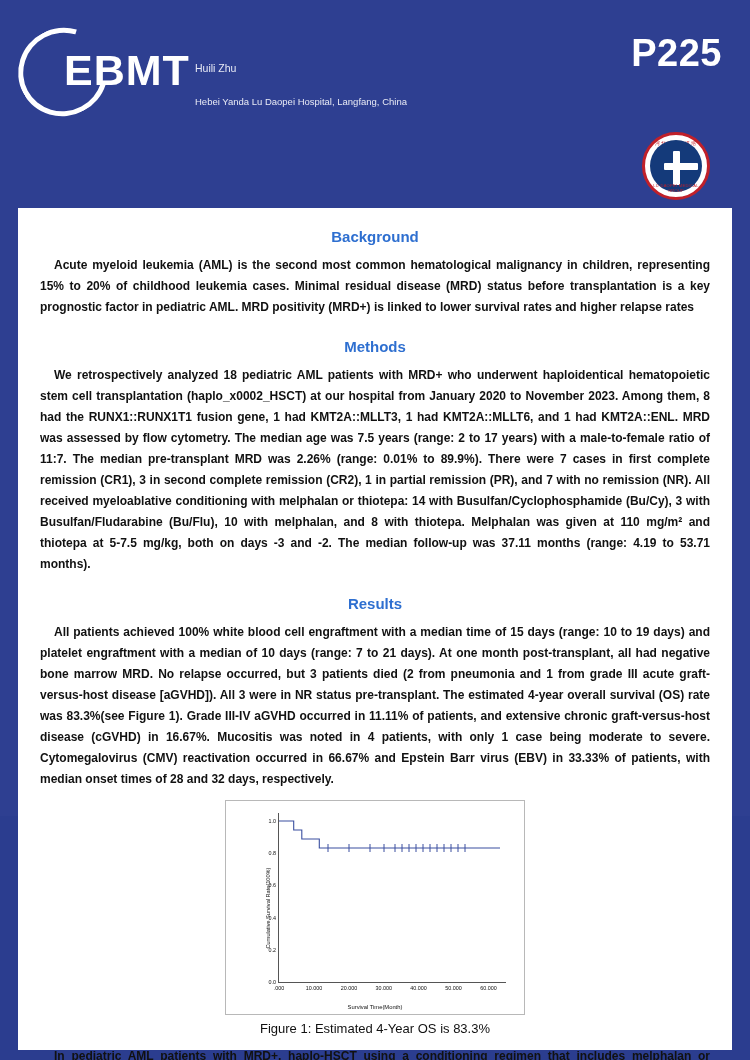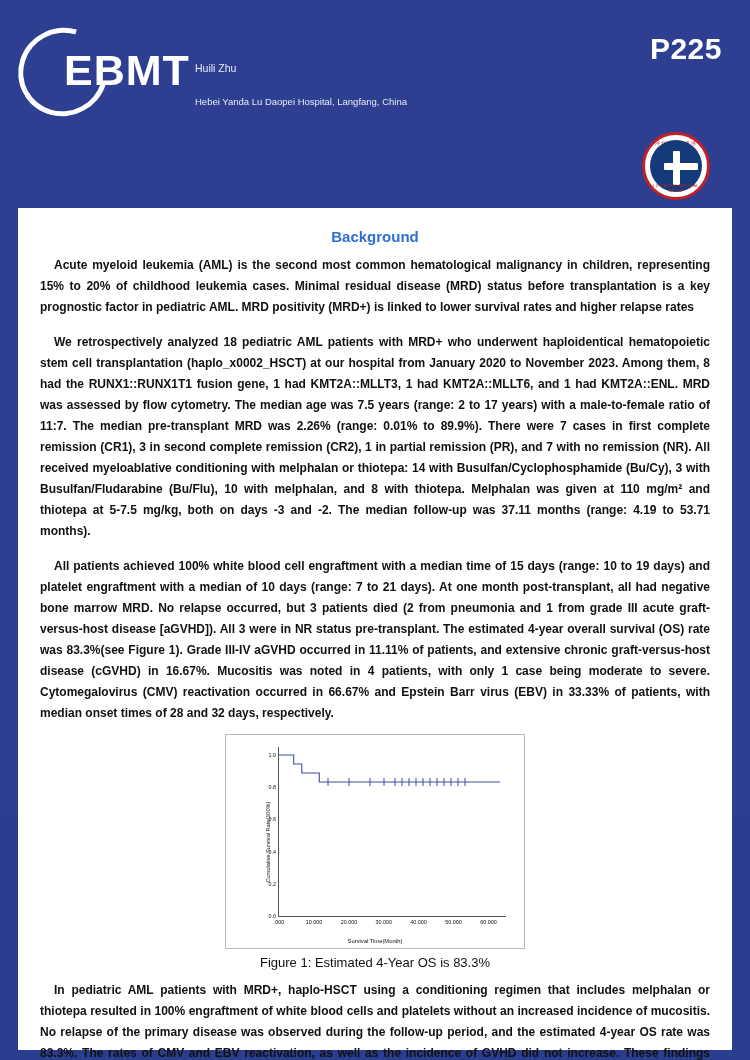--- a/index.html
+++ b/index.html
@@ -75,21 +75,21 @@
   }
   .affiliation {
     color: #e8eaf5;
     font-size: 9.5px;
     margin-top: 22px;
   }
   .poster-code {
     position: absolute;
     right: 18px; top: 22px;
     color: #ffffff;
-    font-size: 30px;
+    font-size: 38px;
     font-weight: bold;
     letter-spacing: 0.5px;
   }
   
   .seal {
     position: absolute;
     right: 30px; top: 122px;
     width: 68px; height: 68px;
     border-radius: 50%;
     background: #ffffff;
@@ -265,24 +265,26 @@
     </div>
   </div>
 
   <div class="panel">
 
     <div class="section-title">Background</div>
     <p class="body-text bold">Acute myeloid leukemia (AML) is the second most common hematological malignancy in children, representing 15% to 20% of childhood leukemia cases. Minimal residual disease (MRD) status before transplantation is a key prognostic factor in pediatric AML. MRD positivity (MRD+) is linked to lower survival rates and higher relapse rates</p>
 
     <div class="sec-gap"></div>
 
+    <div class="section-title">Methods</div>
     <p class="body-text bold">We retrospectively analyzed 18 pediatric AML patients with MRD+ who underwent haploidentical hematopoietic stem cell transplantation (haplo_x0002_HSCT) at our hospital from January 2020 to November 2023. Among them, 8 had the RUNX1::RUNX1T1 fusion gene, 1 had KMT2A::MLLT3, 1 had KMT2A::MLLT6, and 1 had KMT2A::ENL. MRD was assessed by flow cytometry. The median age was 7.5 years (range: 2 to 17 years) with a male-to-female ratio of 11:7. The median pre-transplant MRD was 2.26% (range: 0.01% to 89.9%). There were 7 cases in first complete remission (CR1), 3 in second complete remission (CR2), 1 in partial remission (PR), and 7 with no remission (NR). All received myeloablative conditioning with melphalan or thiotepa: 14 with Busulfan/Cyclophosphamide (Bu/Cy), 3 with Busulfan/Fludarabine (Bu/Flu), 10 with melphalan, and 8 with thiotepa. Melphalan was given at 110 mg/m² and thiotepa at 5-7.5 mg/kg, both on days -3 and -2. The median follow-up was 37.11 months (range: 4.19 to 53.71 months).</p>
 
     <div class="sec-gap"></div>
 
+    <div class="section-title">Results</div>
     <p class="body-text bold">All patients achieved 100% white blood cell engraftment with a median time of 15 days (range: 10 to 19 days) and platelet engraftment with a median of 10 days (range: 7 to 21 days). At one month post-transplant, all had negative bone marrow MRD. No relapse occurred, but 3 patients died (2 from pneumonia and 1 from grade III acute graft-versus-host disease [aGVHD]). All 3 were in NR status pre-transplant. The estimated 4-year overall survival (OS) rate was 83.3%(see Figure 1). Grade III-IV aGVHD occurred in 11.11% of patients, and extensive chronic graft-versus-host disease (cGVHD) in 16.67%. Mucositis was noted in 4 patients, with only 1 case being moderate to severe. Cytomegalovirus (CMV) reactivation occurred in 66.67% and Epstein Barr virus (EBV) in 33.33% of patients, with median onset times of 28 and 32 days, respectively.</p>
 
     <div class="figure-wrap">
       <div class="chart-box">
         <div class="y-axis-label">Cumulative Survival Rate(100%)</div>
         <div class="plot-area">
 
           <div class="ytick" style="top:100%">0.0</div>
           <div class="ytick" style="top:80.95%">0.2</div>
           <div class="ytick" style="top:61.9%">0.4</div>

